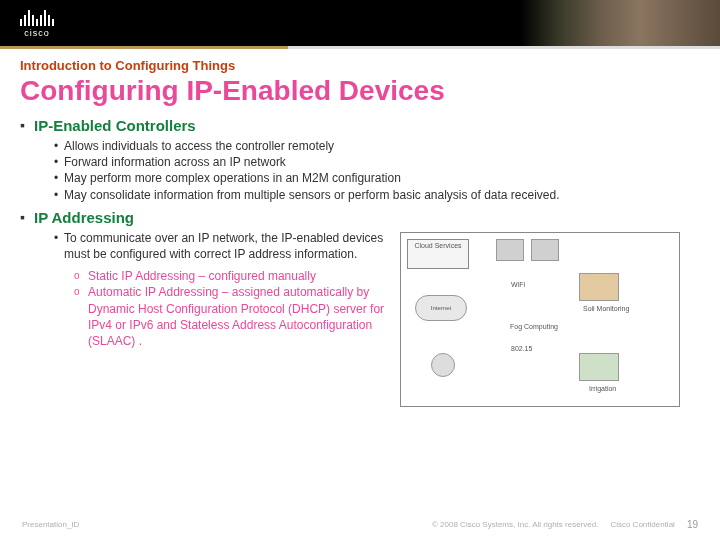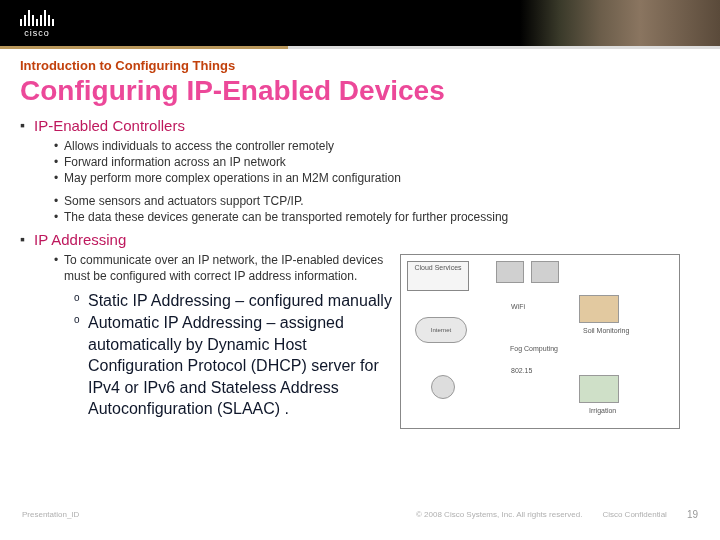--- a/index.html
+++ b/index.html
@@ -68,22 +68,22 @@
     margin-bottom: 2px;
   }
   .title {
     font-size: 28px;
     font-weight: bold;
     color: #ec4899;
     margin-bottom: 10px;
   }
   .section-head {
     font-size: 15px;
-    font-weight: normal;
-    color: #be185d;
+    font-weight: bold;
+    color: #15803d;
     margin: 6px 0 4px 0;
     padding-left: 14px;
     position: relative;
   }
   .section-head::before {
     content: "▪";
     position: absolute;
     left: 0;
     top: 0;
     color: #333;
@@ -116,22 +116,22 @@
   }
   .col-right {
     flex: 1;
     padding-top: 2px;
   }
   .sub-bullets {
     list-style: none;
     padding-left: 54px;
   }
   .sub-bullets li {
-    font-size: 16px;
-    color: #0f172a;
+    font-size: 12px;
+    color: #ec4899;
     line-height: 1.35;
     position: relative;
     padding-left: 14px;
   }
   .sub-bullets li::before {
     content: "o";
     position: absolute;
     left: 0;
     font-size: 10px;
     top: 1px;
@@ -173,33 +173,33 @@
     background: #d0d0d0;
     border: 1px solid #999;
   }
   .diag-label {
     position: absolute;
     font-size: 7px;
     color: #555;
   }
   .footer {
     position: absolute;
-    bottom: 20px;
+    bottom: 10px;
     left: 0;
     width: 100%;
     padding: 0 22px;
     display: flex;
     justify-content: space-between;
     align-items: center;
     font-size: 8px;
     color: #b0b0b0;
   }
   .footer .right {
     display: flex;
-    gap: 20px;
+    gap: 12px;
     align-items: center;
   }
   .page-num {
     font-size: 10px;
     color: #999;
   }
 </style>
 </head>
 <body>
 
@@ -224,26 +224,23 @@
 
 <div class="content">
   <div class="pretitle">Introduction to Configuring Things</div>
   <div class="title">Configuring IP-Enabled Devices</div>
 
   <div class="section-head">IP-Enabled Controllers</div>
   <ul class="bullets">
     <li>Allows individuals to access the controller remotely</li>
     <li>Forward information across an IP network</li>
     <li>May perform more complex operations in an M2M configuration</li>
+    <li>May consolidate information from multiple sensors or perform basic analysis of data received.</li>
   </ul>
 
-  <ul class="bullets">
-    <li>Some sensors and actuators support TCP/IP.</li>
-    <li>The data these devices generate can be transported remotely for further processing</li>
-  </ul>
 
   <div class="section-head">IP Addressing</div>
   <div class="two-col">
     <div class="col-left">
       <ul class="bullets">
         <li>To communicate over an IP network, the IP-enabled devices must be configured with correct IP address information.</li>
       </ul>
       <ul class="sub-bullets">
         <li>Static IP Addressing – configured manually</li>
         <li>Automatic IP Addressing – assigned automatically by Dynamic Host Configuration Protocol (DHCP) server for IPv4 or IPv6  and Stateless Address Autoconfiguration (SLAAC) .</li>

